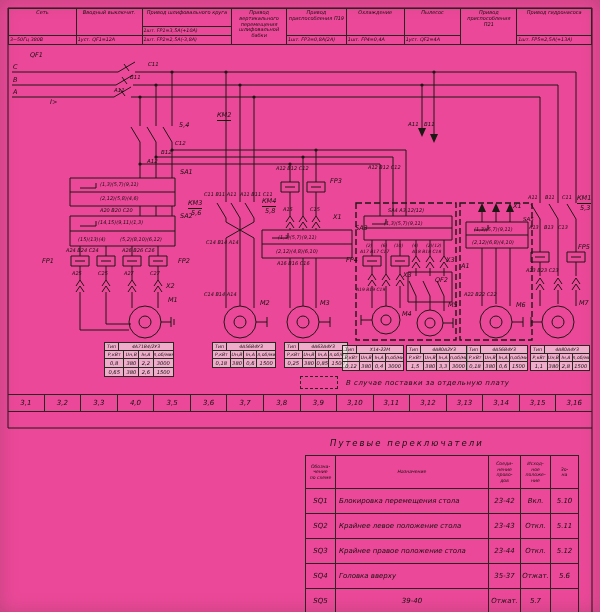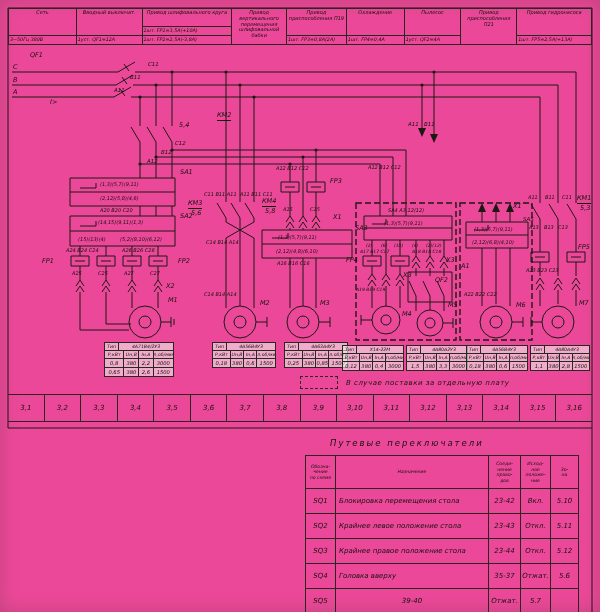--- a/index.html
+++ b/index.html
@@ -26,21 +26,21 @@
               font:italic 4.6px "DejaVu Sans",sans-serif;line-height:7px;height:7px;text-align:center;}
   .mt-row>div:first-child{border-left:none;}
   .mt-tip{width:13px;}
   .mt-type{flex:1;}
   .mt-h:nth-child(1),.mt-v:nth-child(1){width:27%;}
   .mt-h:nth-child(2),.mt-v:nth-child(2){width:22%;}
   .mt-h:nth-child(3),.mt-v:nth-child(3){width:21%;}
   .mt-h:nth-child(4),.mt-v:nth-child(4){flex:1;}
   .mt-v{font-size:5.2px !important;height:8px !important;line-height:8px !important;}
   
-  .zones{position:absolute;left:8px;top:394px;width:584px;height:28px;display:flex;
+  .zones{position:absolute;left:8px;top:394px;width:584px;height:18px;display:flex;
          border-top:1.5px solid #2a2620;border-bottom:1.5px solid #2a2620;box-sizing:border-box;}
   .zcell{flex:1;border-right:1px solid #2a2620;display:flex;align-items:center;justify-content:center;
          font:italic 7px "DejaVu Sans",sans-serif;}
   .zcell:last-child{border-right:none;}
   
   .notebox{position:absolute;left:300px;top:376px;width:38px;height:13px;border:1.5px dashed #2a2620;box-sizing:border-box;}
   .notetext{position:absolute;left:346px;top:379px;font:italic 7px "DejaVu Sans",sans-serif;letter-spacing:.5px;white-space:nowrap;}
   
   .ltitle{position:absolute;left:330px;top:438px;font:italic 8.5px "DejaVu Sans",sans-serif;letter-spacing:2px;white-space:nowrap;}
   .ltable{position:absolute;left:305px;top:455px;display:grid;grid-template-columns:30px 153px 32px 30px 27px;
@@ -508,21 +508,21 @@
           <div class="mt-v">2,8</div>
           <div class="mt-v">1500</div>
         </div>
       </div>
     </div>
 
   <div class="zones">
       <div class="zcell">3,1</div>
       <div class="zcell">3,2</div>
       <div class="zcell">3,3</div>
-      <div class="zcell">3,4</div>
+      <div class="zcell">4,0</div>
       <div class="zcell">3,5</div>
       <div class="zcell">3,6</div>
       <div class="zcell">3,7</div>
       <div class="zcell">3,8</div>
       <div class="zcell">3,9</div>
       <div class="zcell">3,10</div>
       <div class="zcell">3,11</div>
       <div class="zcell">3,12</div>
       <div class="zcell">3,13</div>
       <div class="zcell">3,14</div>

